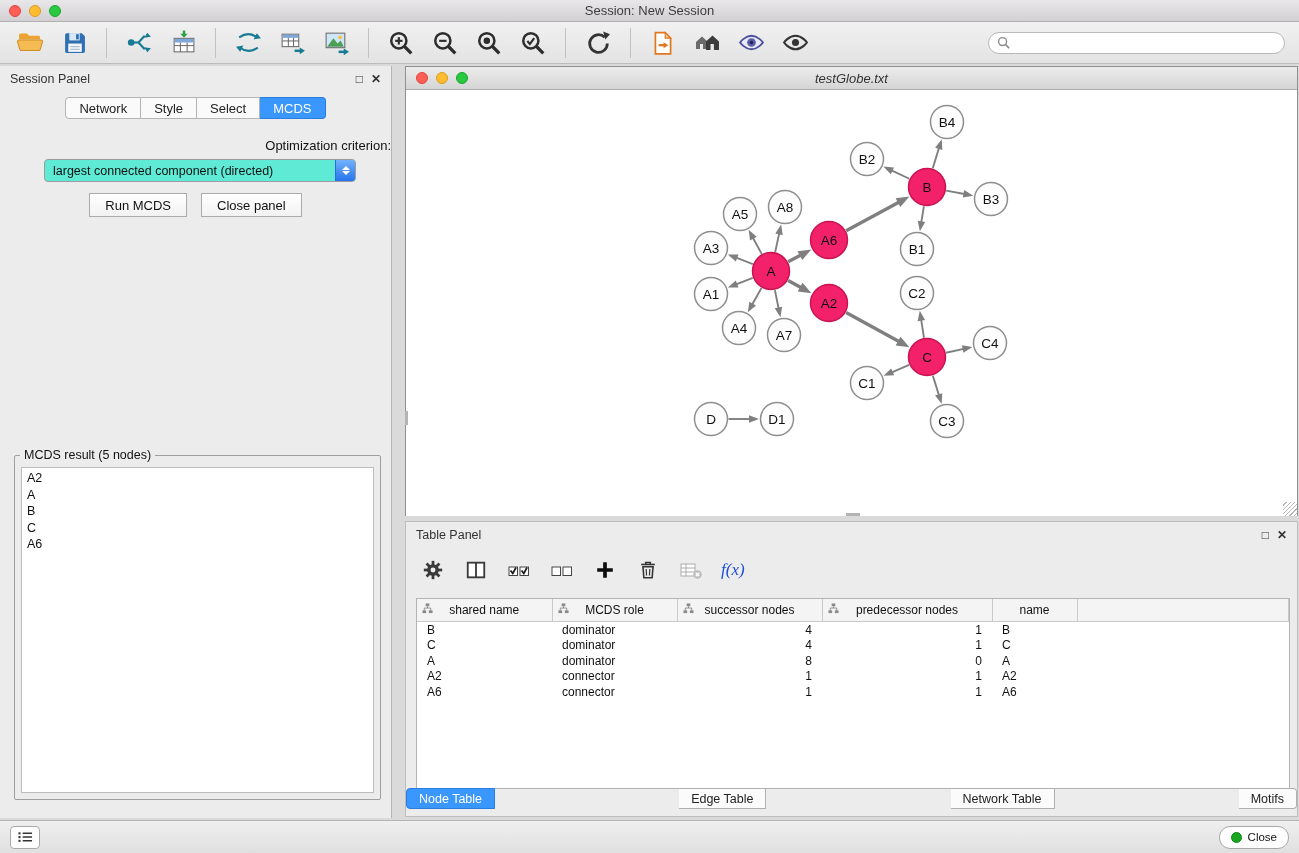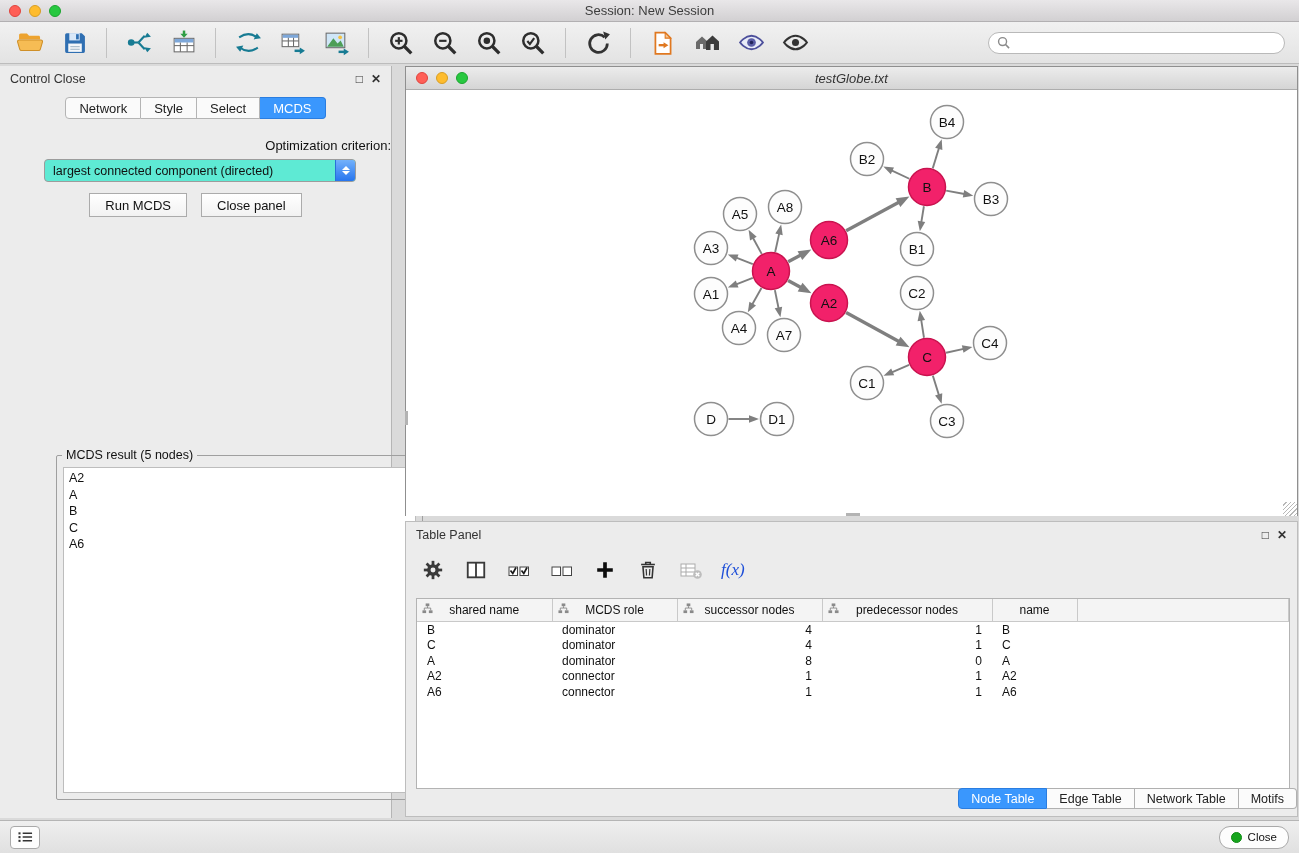--- a/index.html
+++ b/index.html
@@ -62,21 +62,21 @@
   .dd-stepper span{width:0;height:0;border-left:4px solid transparent;border-right:4px solid transparent;}
   .dd-up{border-bottom:4px solid #fff;}
   .dd-down{border-top:4px solid #fff;}
   .btn-row{position:absolute;top:127px;left:0;right:0;display:flex;justify-content:center;gap:14px;}
   .push-btn{
     height:22px;padding:0 15px;background:linear-gradient(#ffffff,#f2f2f2);
     border:1px solid #ababab;border-radius:0;font-size:13px;display:flex;align-items:center;color:#111;
   }
   .result-group{
     position:absolute;left:14px;top:389px;width:367px;height:345px;
-    border:1px solid #9f9f9f;border-radius:2px;box-sizing:border-box;margin-left:42px;
+    border:1px solid #9f9f9f;border-radius:2px;box-sizing:border-box;
   }
   .result-group .group-title{
     position:absolute;top:-8px;left:5px;background:#ececec;padding:0 4px;font-size:12.5px;color:#111;
   }
   .result-list{
     position:absolute;left:6px;right:6px;top:11px;bottom:6px;background:#fff;
     border:1px solid #bdbdbd;overflow:hidden;padding:2px 0;
   }
   .result-item{font-size:12.5px;padding:1px 5px;line-height:14.5px;color:#111;}
   
@@ -110,21 +110,21 @@
     border:1px solid #b3b3b3;overflow:hidden;
   }
   table.node-table{border-collapse:collapse;table-layout:fixed;width:100%;font-size:12px;}
   table.node-table th{
     height:20px;background:#f4f4f4;border-right:1px solid #c9c9c9;border-bottom:1px solid #c9c9c9;
     font-weight:normal;position:relative;text-align:center;color:#111;
   }
   table.node-table th .col-icon{position:absolute;left:5px;top:4px;}
   table.node-table td{height:15.5px;padding:0 10px;color:#111;white-space:nowrap;overflow:hidden;}
   table.node-table td.num{text-align:right;}
-  .tp-tabs{position:absolute;bottom:7px;left:0;right:0;display:flex;justify-content:flex-end;}
+  .tp-tabs{position:absolute;bottom:7px;left:0;right:0;display:flex;justify-content:space-between;}
   .tp-tab{
     height:21px;padding:0 12px;display:flex;align-items:center;font-size:12.5px;
     background:#fbfbfb;border:1px solid #b0b0b0;border-left:none;color:#222;box-sizing:border-box;
   }
   .tp-tab:first-child{border-left:1px solid #b0b0b0;border-radius:4px 0 0 4px;}
   .tp-tab:last-child{border-radius:0 4px 4px 0;}
   .tp-tab.selected{background:#3a97fd;border-color:#2a7de0;color:#fff;}
   
   .statusbar{
     position:absolute;left:0;bottom:0;width:1299px;height:33px;
@@ -328,21 +328,21 @@
           <circle cx="6" cy="6" r="4.3" fill="none" stroke="#8a8a8a" stroke-width="1.5"></circle>
           <line x1="9.2" y1="9.2" x2="13" y2="13" stroke="#8a8a8a" stroke-width="1.7"></line>
         </svg>
     </span>
     <input type="text" value="" style="">
   </div>
 </div>
 
 <div class="control-panel">
   <div class="panel-header">
-    <span>Control Close</span>
+    <span>Session Panel</span>
     <span class="ph-icons">
       <span class="ph-ic">□</span>
       <span class="ph-ic" style="font-weight:bold;">✕</span>
     </span>
   </div>
   <div class="cp-tabs">
     <div class="cp-tab">
         <span>Network</span>
       </div>
     <div class="cp-tab">

